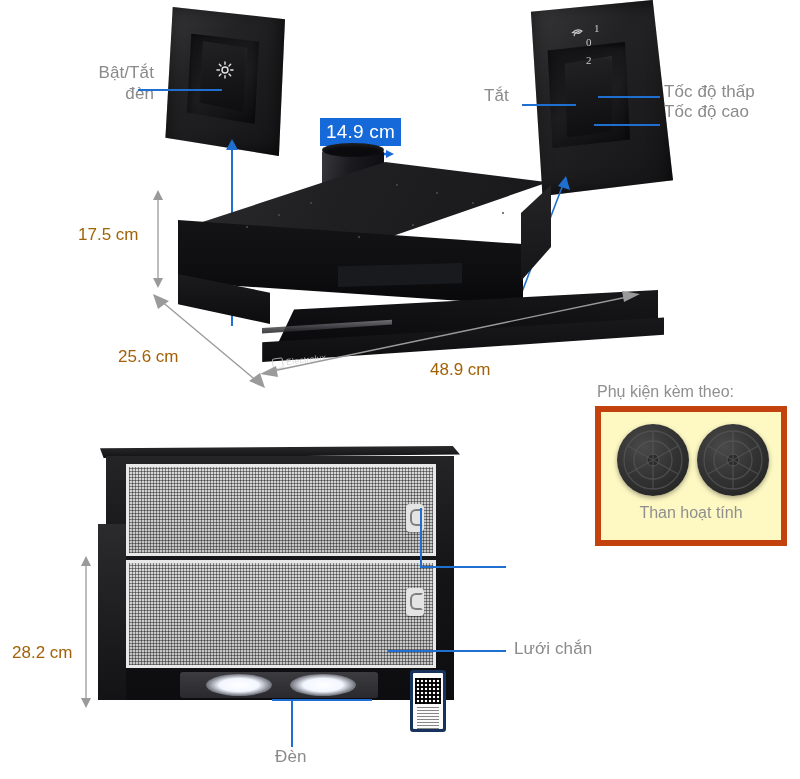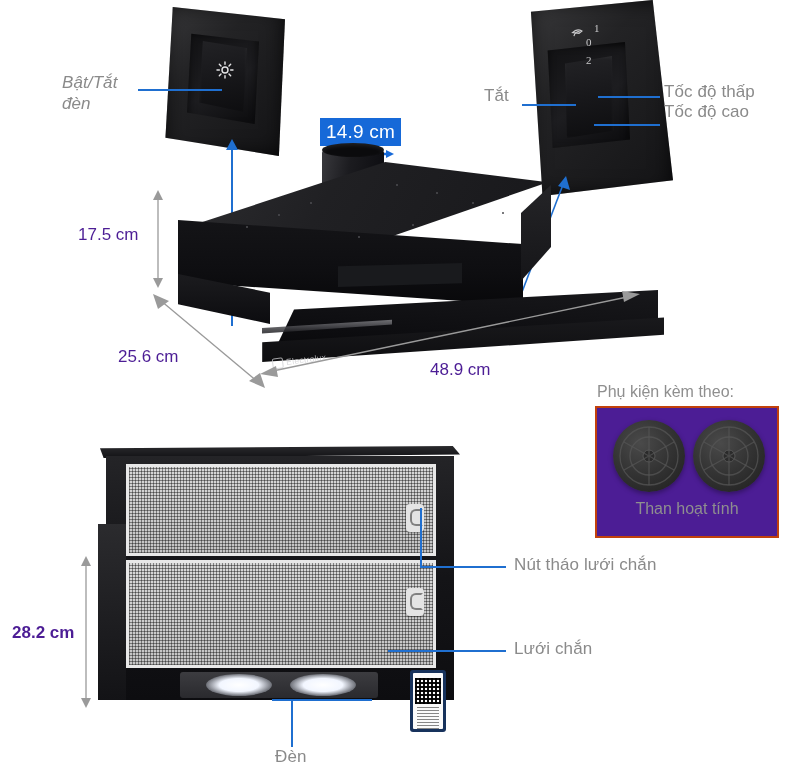--- a/index.html
+++ b/index.html
@@ -25,21 +25,21 @@
   .callout-label {
     position: absolute;
     color: #8a8a8a;
     font-size: 17px;
     line-height: 21px;
     white-space: pre-line;
     letter-spacing: 0.1px;
   }
   .dim-label {
     position: absolute;
-    color: #4c1d95;
+    color: #a16207;
     font-size: 17px;
     line-height: 20px;
     white-space: nowrap;
   }
 
   
   .leader {
     position: absolute;
     background: #1f6fd0;
   }
@@ -110,22 +110,22 @@
   .screw {
     position: absolute;
     width: 2px; height: 2px;
     background: #4e4e52;
     border-radius: 50%;
   }
 
   
   .acc-box {
     position: absolute;
-    border: 2px solid #c2410c;
-    background: #4c1d95;
+    border: 6px solid #c2410c;
+    background: #fef9c3;
   }
   .acc-title {
     position: absolute;
     color: #8f8f8f;
     font-size: 16px;
     white-space: nowrap;
   }
   .acc-caption {
     position: absolute;
     color: #8f8f8f;
@@ -241,21 +241,21 @@
           <line x1="18.8" y1="12" x2="21.6" y2="12"></line>
           <line x1="5.2" y1="5.2" x2="7.2" y2="7.2"></line>
           <line x1="16.8" y1="16.8" x2="18.8" y2="18.8"></line>
           <line x1="18.8" y1="5.2" x2="16.8" y2="7.2"></line>
           <line x1="7.2" y1="16.8" x2="5.2" y2="18.8"></line>
         </g>
       </svg>
     </span>
   </div>
 
-  <div class="callout-label" style="left:62px; top:72px; width:92px; text-align:left;font-style:italic;">Bật/Tắt
+  <div class="callout-label" style="left:62px; top:62px; width:92px; text-align:right;">Bật/Tắt
 đèn</div>
   <div class="leader leader-h" style="left:138px; top:89px; width:84px;"></div>
 
   <div class="leader leader-v" style="left:231px; top:146px; height:180px;"></div>
   <svg class="abs" style="left:225px; top:139px;" width="14" height="12">
     <polygon points="7,0 13,11 1,11" fill="#1f6fd0"></polygon>
   </svg>
 
   <div class="abs" style="left:528px; top:0px; width:145px; height:200px;">
     <div class="ctrl-module" style="left:0; top:0; width:145px; height:196px;
@@ -429,25 +429,24 @@
         <div class="qr-lines"></div>
       </div>
     </div>
   </div>
 
   <svg class="abs" style="left:79px; top:556px;" width="14" height="152">
     <line x1="7" y1="6" x2="7" y2="146" stroke="#9a9a9a" stroke-width="1.3"></line>
     <polygon points="7,0 12,10 2,10" fill="#9a9a9a"></polygon>
     <polygon points="7,152 12,142 2,142" fill="#9a9a9a"></polygon>
   </svg>
-  <div class="dim-label" style="left:12px; top:623px;font-weight:bold;">28.2 cm</div>
+  <div class="dim-label" style="left:12px; top:643px;">28.2 cm</div>
 
   <div class="leader leader-v" style="left:420px; top:508px; height:60px;"></div>
   <div class="leader leader-h" style="left:420px; top:566px; width:86px;"></div>
-  <div class="callout-label" style="left:514px; top:554px;">Nút tháo lưới chắn</div>
 
   <div class="leader leader-h" style="left:388px; top:650px; width:118px;"></div>
   <div class="callout-label" style="left:514px; top:638px;">Lưới chắn</div>
 
   <div class="leader leader-h" style="left:272px; top:699px; width:100px;"></div>
   <div class="leader leader-v" style="left:291px; top:699px; height:48px;"></div>
   <div class="callout-label" style="left:275px; top:746px;">Đèn</div>
 
 </div>
 

